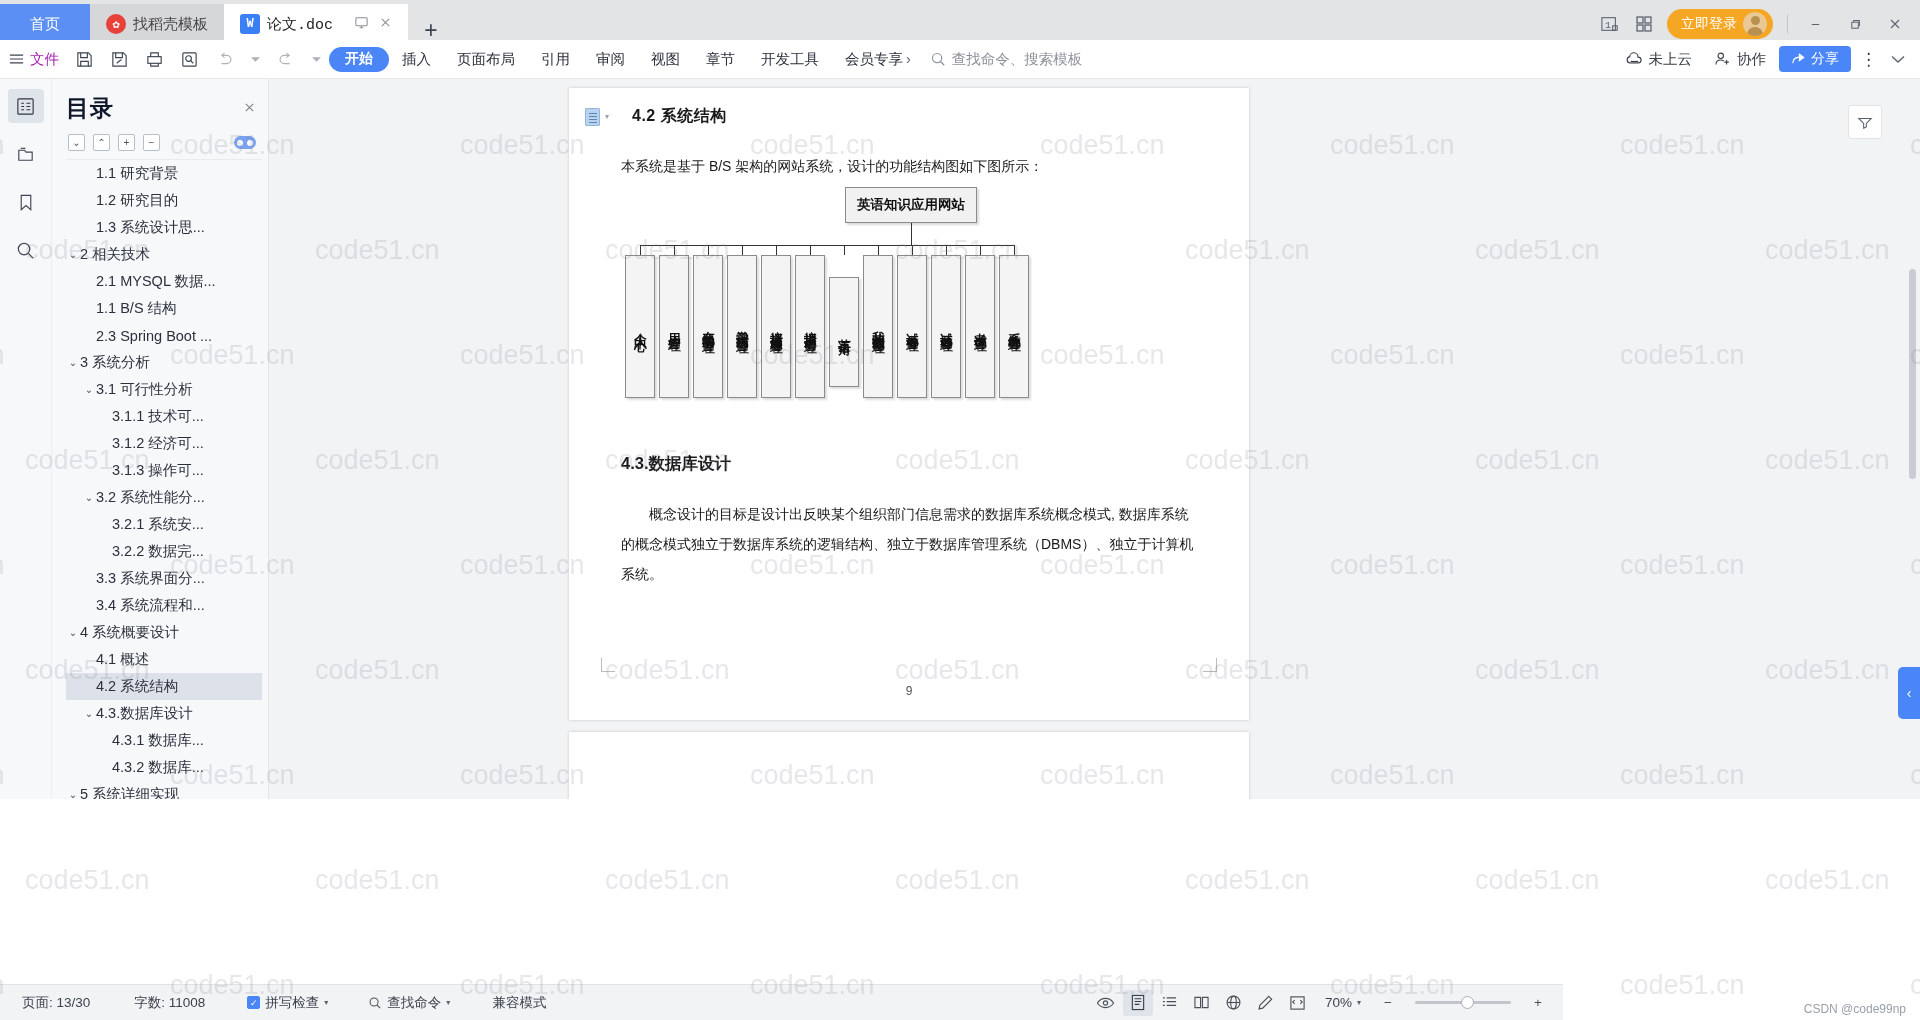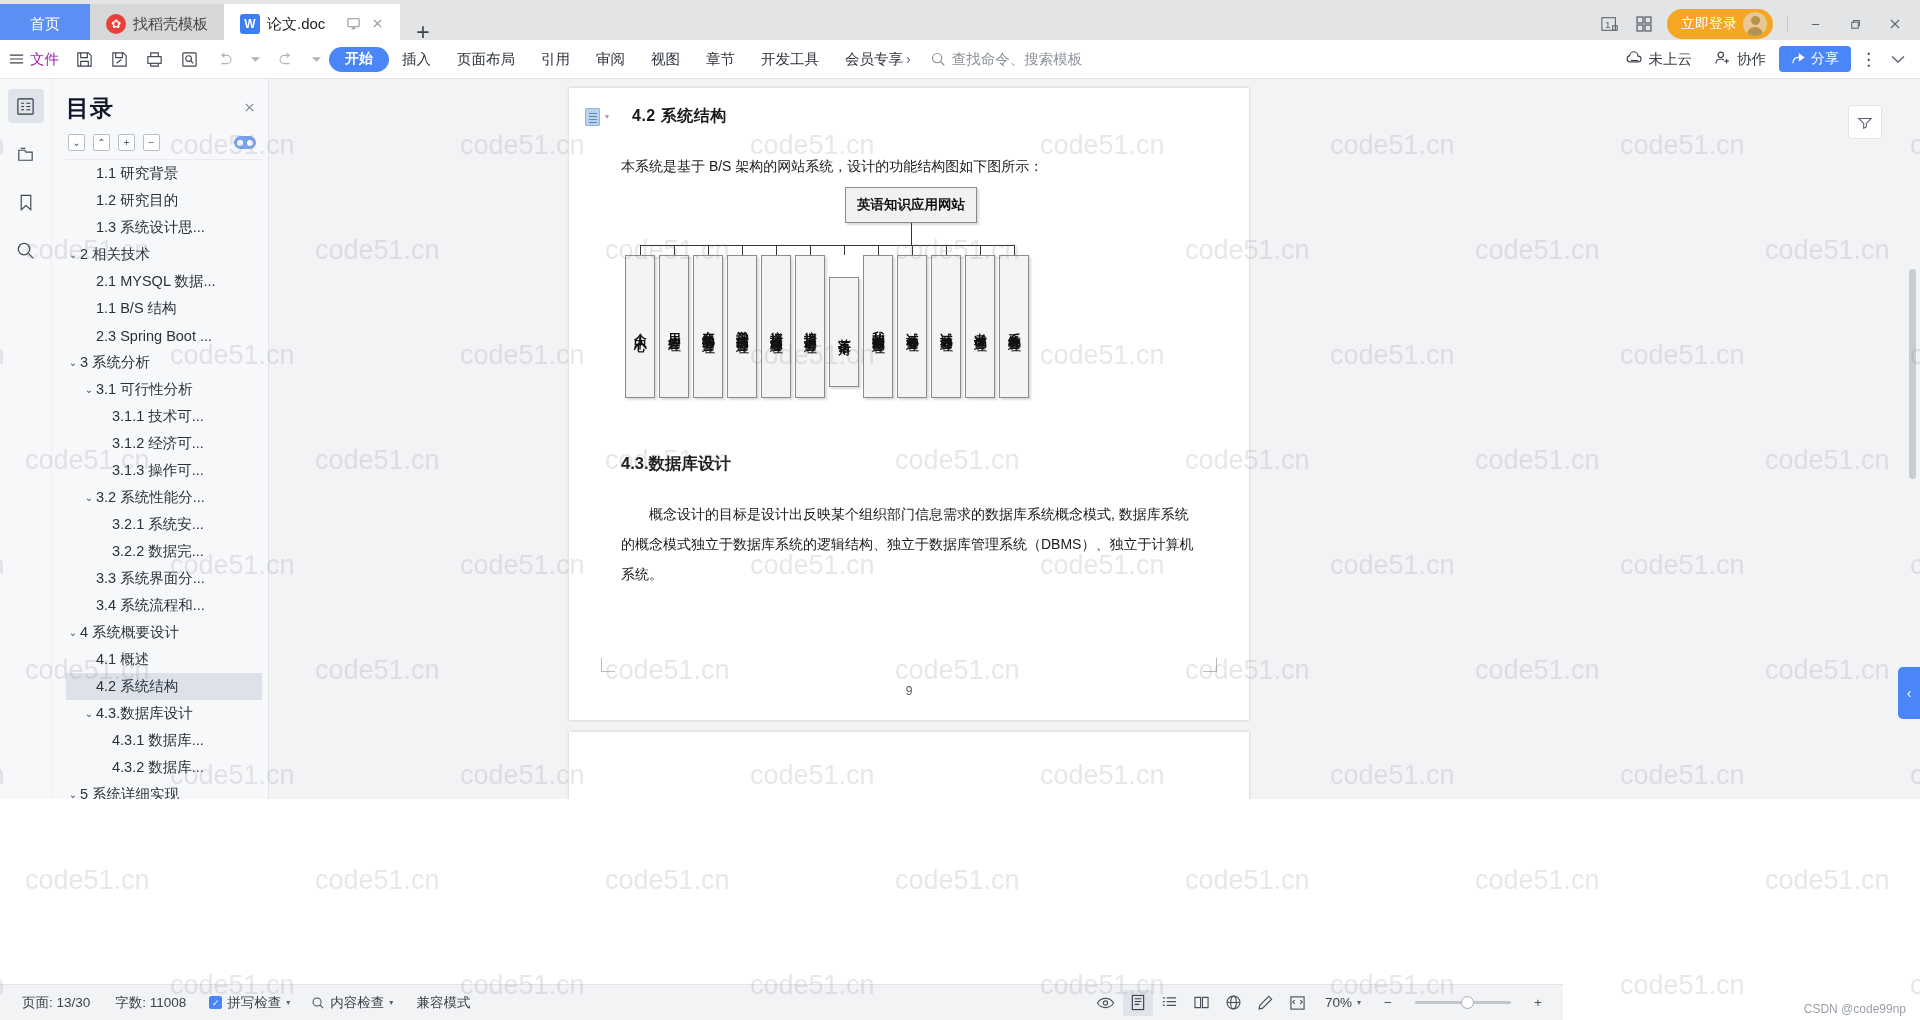--- a/index.html
+++ b/index.html
@@ -7,21 +7,21 @@
     width: 1920px; height: 1020px;
     font-family: "Liberation Sans", "DejaVu Sans", sans-serif;
     background: #f5f5f7; overflow: hidden;
     -webkit-font-smoothing: antialiased;
   }
   #app { position: relative; width: 1920px; height: 1020px; background:#fff; }
 
   
   .tabbar {
     position: absolute; top:0; left:0; width:1920px; height:44px;
-    background:#e3e4e6; display:flex; align-items:flex-end;
+    background:#e3e4e6; display:flex; align-items:flex-end;font-family:Liberation Mono, monospace;
   }
   .tab {
     height:40px; display:flex; align-items:center; gap:7px;
     padding:0 16px; font-size:15px; color:#333; cursor:pointer;
     position:relative; min-width:90px;
   }
   .tab.home { background:#5b8ff4; color:#fff; justify-content:center; min-width:90px; }
   .tab.inactive { background:#d6d7d9; color:#444; }
   .tab.active { background:#fff; color:#222; }
   .tab-ico { width:20px; height:20px; border-radius:3px; display:inline-flex;
@@ -54,21 +54,21 @@
   .rb-icon { color:#3c4350; display:flex; align-items:center; }
   .rb-menu { font-size:14.5px; color:#2c313c; padding:0 13px; height:39px;
              display:flex;align-items:center; cursor:pointer; white-space:nowrap;}
   .rb-menu.selected { background:#4a86f7; color:#fff; border-radius:14px; height:25px; padding:0 16px;
                       font-weight:bold; font-size:14px; }
   .rb-search { display:flex;align-items:center;gap:6px;color:#8b9099;font-size:14.5px;
                margin-left:6px; cursor:text;}
   .ribbon-right { margin-left:auto; display:flex; align-items:center; gap:4px; padding-right:10px;}
   .share-btn { background:#4a86f7;color:#fff;border-radius:4px;height:26px;padding:0 12px;
                display:flex;align-items:center;gap:5px;font-size:14px;cursor:pointer;}
-  .rr-item{display:flex;gap:5px;font-size:14.5px;color:#3a4049;padding:0 9px;cursor:pointer;white-space:nowrap;}
+  .rr-item{display:flex;align-items:center;gap:5px;font-size:14.5px;color:#3a4049;padding:0 9px;cursor:pointer;white-space:nowrap;}
 
   
   .rail {
     position:absolute; top:79px; left:0; width:52px; height:720px;
     background:#f7f8fa; display:flex; flex-direction:column; align-items:center;
     padding-top:10px; gap:14px; border-right:1px solid #eceef1;
   }
   .rail-btn { width:36px;height:34px;display:flex;align-items:center;justify-content:center;
               border-radius:4px;color:#3f4653;cursor:pointer;}
   .rail-btn.active { background:#dfe3ea; }
@@ -141,21 +141,21 @@
     align-items:center; justify-content:center; color:#5b6270; cursor:pointer;}
   .sb-vert { position:absolute; right:4px; top:190px; width:7px; height:210px;
              background:#c9ccd2; border-radius:4px; cursor:pointer;}
   .edge-tab { position:absolute; right:0; top:588px; width:22px; height:52px;
     background:#4a86f7; border-radius:5px 0 0 5px; display:flex; align-items:center;
     justify-content:center; color:#fff; font-size:14px; cursor:pointer;}
 
   
   .status { position:absolute; bottom:0; left:0; width:1563px; height:36px;
     background:#f2f3f5; border-top:1px solid #e1e3e7; display:flex; align-items:center;
-    padding:0 10px; font-size:13.5px; color:#3c424d; gap:1px;}
+    padding:0 10px; font-size:13.5px; color:#3c424d; gap:20px;}
   .st-item { display:flex; align-items:center; gap:5px; padding:0 10px; cursor:pointer; white-space:nowrap;}
   .st-plain { padding:0 12px; white-space:nowrap;}
   .chk { width:13px;height:13px;border:1px solid #4a86f7;background:#4a86f7;color:#fff;border-radius:2px;
          font-size:9px;display:flex;align-items:center;justify-content:center;}
   .status-right { margin-left:auto; display:flex; align-items:center; gap:2px;}
   .st-ico { width:30px;height:26px;display:flex;align-items:center;justify-content:center;
             color:#4a5059;cursor:pointer;border-radius:3px;}
   .st-ico.on { background:#dfe3ea; }
   .zoom-slider { width:96px;height:3px;background:#c2c5cb;border-radius:2px;position:relative;margin:0 10px;cursor:pointer;}
   .zoom-knob { position:absolute; left:46px; top:-5px; width:13px;height:13px;border-radius:50%;
@@ -657,21 +657,21 @@
     <span class="st-item">
       <span class="chk">✓</span>
       <span>拼写检查</span>
       <span style="font-size:8px;color:#5a616b;">▾</span>
     </span>
     <span class="st-item">
       <svg width="14" height="14" viewBox="0 0 15 15" fill="none" stroke="#4a5059" stroke-width="1.1">
         <circle cx="6.5" cy="6.5" r="4.3"></circle>
           <path d="M9.7 9.7L13 13"></path>
       </svg>
-      <span>内容检查</span>
+      <span>查找命令</span>
       <span style="font-size:8px;color:#5a616b;">▾</span>
     </span>
     <span class="st-plain">兼容模式</span>
 
     <span class="status-right">
       <span class="st-ico">
         <svg width="19" height="14" viewBox="0 0 20 14" fill="none" stroke="#4a5059" stroke-width="1.2">
           <path d="M1.5 7S4.5 2.2 10 2.2 18.5 7 18.5 7 15.5 11.8 10 11.8 1.5 7 1.5 7z"></path>
             <circle cx="10" cy="7" r="2.2"></circle>
         </svg>

